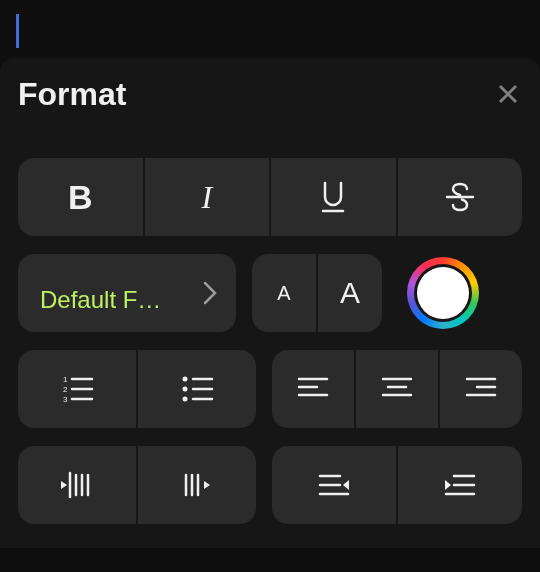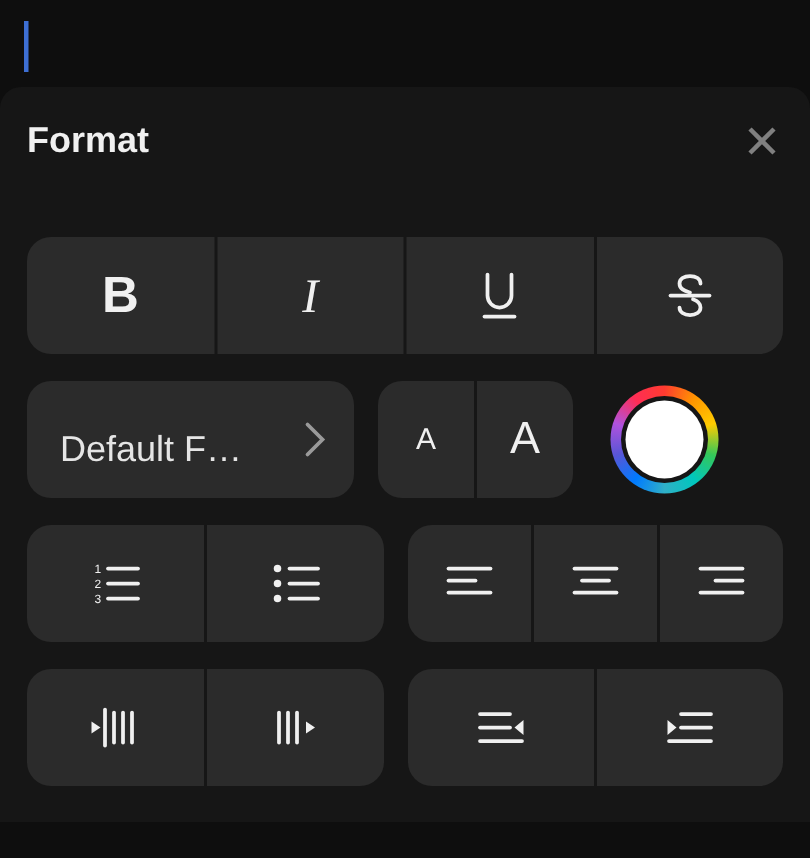--- a/index.html
+++ b/index.html
@@ -1,32 +1,32 @@
 <!DOCTYPE html>
 <html><head>
 <meta charset="utf-8">
 <style>
   html,body{margin:0;padding:0;width:540px;height:572px;background:#0e0e0e;font-family:-apple-system,Helvetica,Arial,sans-serif;color:#e8e8e8;overflow:hidden;}
   .editor{height:58px;padding:14px 16px;box-sizing:border-box;}
   .cursor{width:3px;height:34px;background:#3d6fd4;}
   .panel{background:#161616;border-radius:14px 14px 0 0;padding:0 18px 24px 18px;}
   .panel-header{display:flex;align-items:center;justify-content:space-between;height:72px;}
-  .panel-title{font-size:24px;font-weight:700;color:#f0f0f0;}
+  .panel-title{font-size:32px;font-weight:700;color:#f0f0f0;}
   .close{width:28px;height:28px;display:flex;align-items:center;justify-content:center;cursor:pointer;}
   .close svg{stroke:#808080;stroke-width:3;}
   .grid{display:flex;flex-direction:column;gap:18px;margin-top:28px;}
   .row{display:flex;gap:16px;}
   .group{display:flex;flex:1;}
   .btn{background:#2b2b2b;height:78px;display:flex;align-items:center;justify-content:center;cursor:pointer;}
   .g4 .btn{flex:1;}
   .g4 .btn:first-child{border-radius:16px 0 0 16px;}
   .g4 .btn:last-child{border-radius:0 16px 16px 0;}
   .g4 .btn+.btn{margin-left:2px;}
   .font-picker{flex:0 0 218px;border-radius:16px;display:flex;align-items:center;justify-content:space-between;padding:0 18px 0 22px;box-sizing:border-box;}
-  .font-label{font-size:24px;color:#e5e5e5;white-space:nowrap;overflow:hidden;margin-top:14px;}
+  .font-label{font-size:24px;color:#bef264;white-space:nowrap;overflow:hidden;margin-top:14px;}
   .chev{color:#9a9a9a;}
   .size-group{flex:0 0 130px;display:flex;}
   .size-group .btn:first-child{border-radius:16px 0 0 16px;flex:1;}
   .size-group .btn:last-child{border-radius:0 16px 16px 0;flex:1;margin-left:2px;}
   .color-slot{flex:0 0 90px;display:flex;align-items:center;justify-content:center;}
   .color-ring{width:72px;height:72px;border-radius:50%;background:conic-gradient(#ff3b30,#ff9500,#ffcc00,#34c759,#00c7be,#30b0c7,#007aff,#5856d6,#af52de,#ff2d55,#ff3b30);display:flex;align-items:center;justify-content:center;cursor:pointer;}
   .color-inner{width:52px;height:52px;border-radius:50%;background:#fff;box-shadow:0 0 0 3px #161616;}
   .g2{display:flex;flex:1;}
   .g2 .btn{flex:1;}
   .g2 .btn:first-child{border-radius:16px 0 0 16px;}

